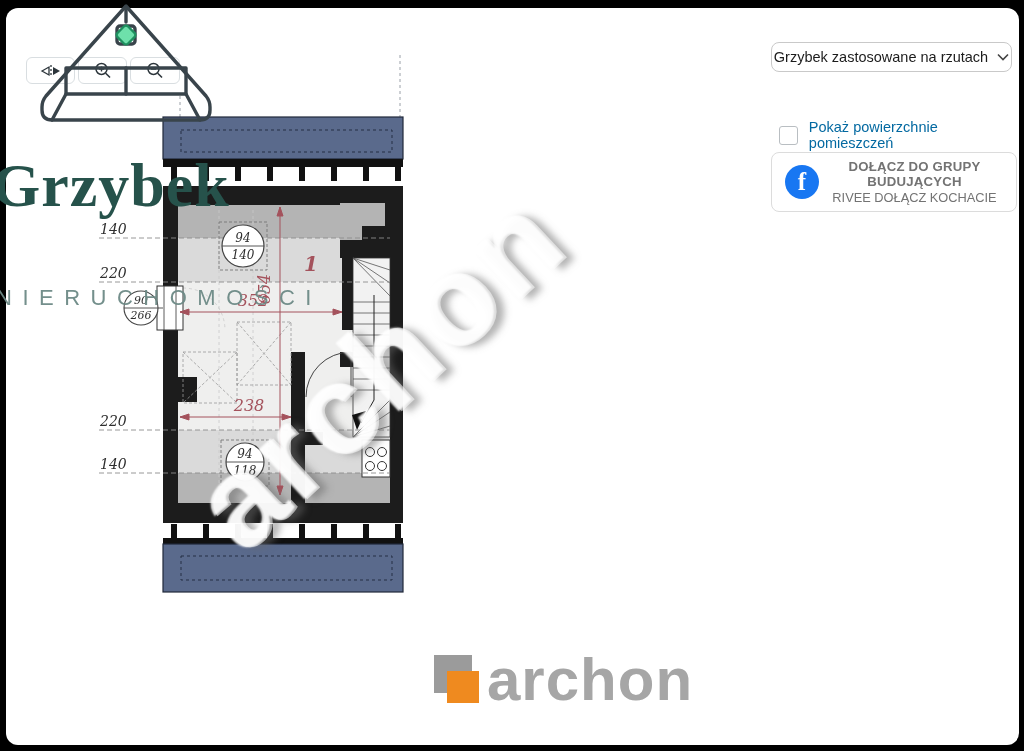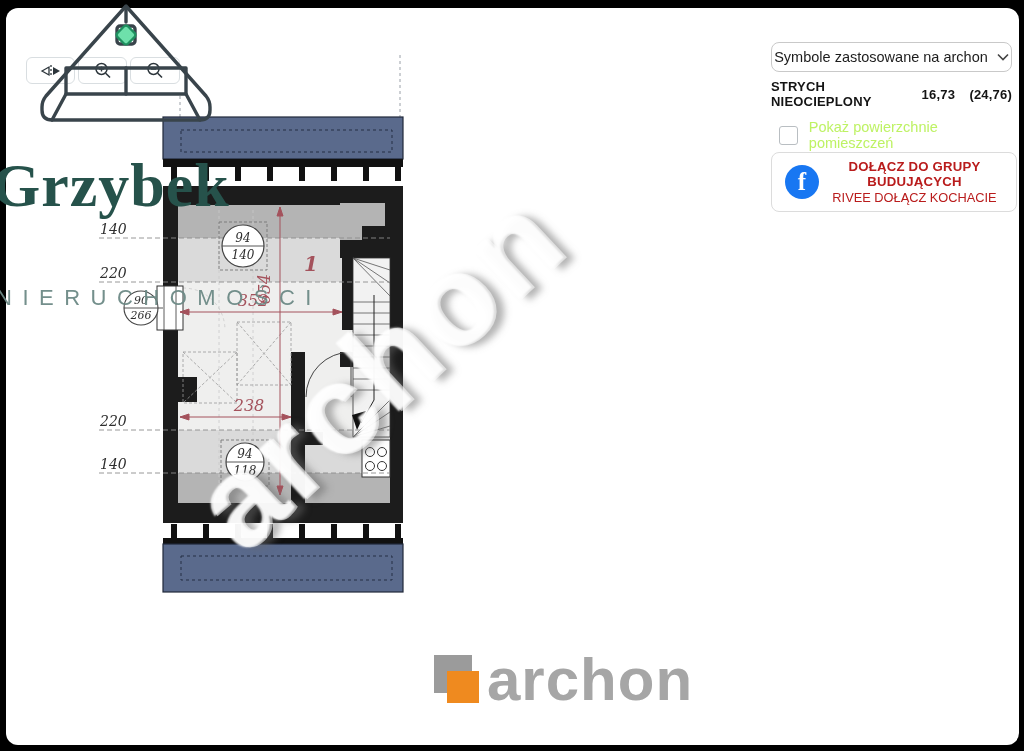--- a/index.html
+++ b/index.html
@@ -15,27 +15,27 @@
 
   
   #symbols-btn{position:absolute;left:771px;top:42px;width:241px;height:30px;background:#fff;
                border:1px solid #c9c9c9;border-radius:8px;display:flex;align-items:center;
                justify-content:center;gap:9px;font-size:14.5px;color:#1c1c1c;box-sizing:border-box;}
   #area-row{position:absolute;left:771px;top:79px;width:241px;display:flex;align-items:center;
             font-size:13px;font-weight:bold;color:#141414;letter-spacing:.2px;}
   #area-row .spacer{flex:1;}
   #checkbox-row{position:absolute;left:779px;top:119px;display:flex;align-items:center;gap:11px;}
   #checkbox{width:19px;height:19px;border:1.5px solid #b9bec2;border-radius:3px;background:#fff;box-sizing:border-box;}
-  #checkbox-label{font-size:14.5px;color:#bef264;}
+  #checkbox-label{font-size:14.5px;color:#0369a1;}
   #fb-card{position:absolute;left:771px;top:152px;width:246px;height:60px;border:1px solid #dcdcdc;
            border-radius:8px;background:#fff;display:flex;align-items:center;box-sizing:border-box;}
   #fb-logo{width:34px;height:34px;border-radius:50%;background:#1877f2;margin-left:13px;flex:none;
            display:flex;align-items:center;justify-content:center;color:#fff;font-weight:bold;
            font-size:25px;line-height:34px;font-family:"Liberation Serif",serif;}
-  #fb-text{flex:1;text-align:center;color:#b91c1c;line-height:15.5px;padding-right:6px;}
+  #fb-text{flex:1;text-align:center;color:#737373;line-height:15.5px;padding-right:6px;}
   #fb-text .b{font-size:13.2px;font-weight:bold;letter-spacing:.2px;}
   #fb-text .r{font-size:12.8px;}
 
   
   #brand-name{position:absolute;left:-8px;top:150px;font-family:"Liberation Serif",serif;
               font-size:62px;font-weight:700;color:#26524b;letter-spacing:1px;}
   #brand-tagline{position:absolute;left:-4px;top:285px;font-size:22px;letter-spacing:10.5px;
                  color:#6d8a86;opacity:.95;}
 
   
@@ -267,33 +267,26 @@
       <rect x="117" y="26" width="18" height="18" rx="3"></rect>
       <rect x="66" y="68" width="120" height="26"></rect>
       <line x1="126" y1="68" x2="126" y2="94"></line>
       <line x1="66" y1="94" x2="52" y2="120"></line>
       <line x1="186" y1="94" x2="200" y2="120"></line>
     </g>
     <rect x="118.5" y="27.5" width="15" height="15" rx="3" transform="rotate(45 126 35)" fill="#6ee0ab" stroke="#1f8f5f" stroke-width="2.4"></rect>
   </svg>
 
   <div id="symbols-btn">
-    <span>Symbole zastosowane na archon</span>
+    <span>Grzybek zastosowane na rzutach</span>
     <svg width="12" height="8" viewBox="0 0 12 8">
       <polyline points="1,1.5 6,6.5 11,1.5" fill="none" stroke="#444" stroke-width="1.6"></polyline>
     </svg>
   </div>
 
-  <div id="area-row">
-    <span>STRYCH NIEOCIEPLONY</span>
-    <span class="spacer"></span>
-    <span>16,73</span>
-    <span style="width:15px"></span>
-    <span>(24,76)</span>
-  </div>
 
   <div id="checkbox-row">
     <div id="checkbox"></div>
     <div id="checkbox-label">Pokaż powierzchnie pomieszczeń</div>
   </div>
 
   <div id="fb-card">
     <div id="fb-logo">f</div>
     <div id="fb-text">
       <div class="b">DOŁĄCZ DO GRUPY</div>

